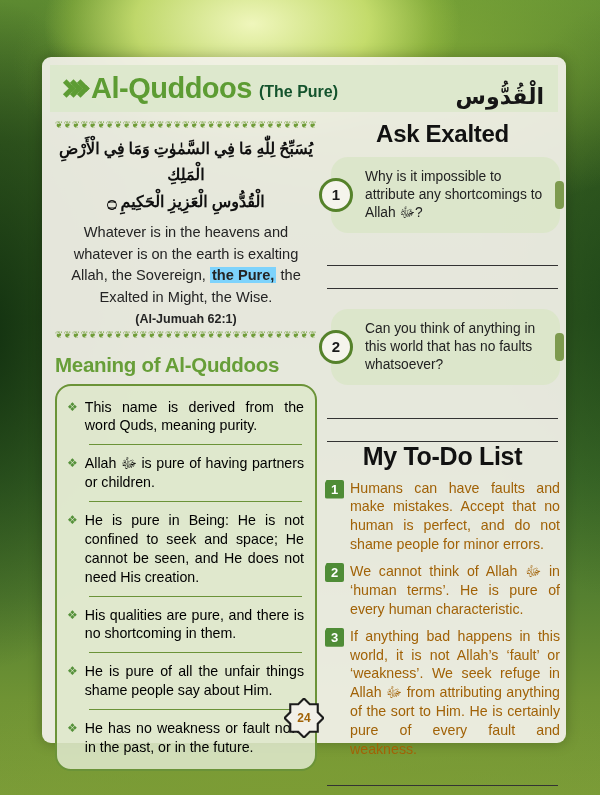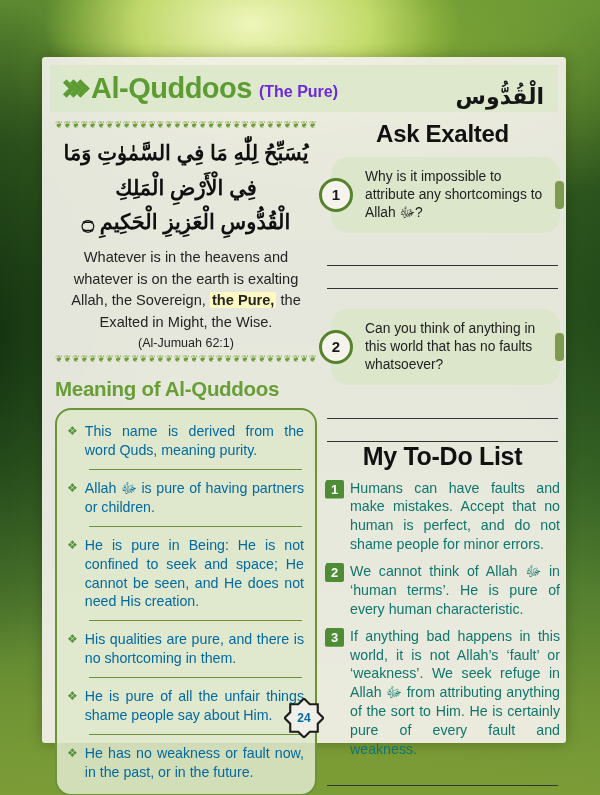--- a/index.html
+++ b/index.html
@@ -11,66 +11,66 @@
       radial-gradient(ellipse 260px 150px at 42% 3%, rgba(246,251,195,.95), rgba(216,235,122,.78) 45%, rgba(162,196,72,.38) 70%, transparent 80%),
       radial-gradient(ellipse 500px 220px at 62% 8%, rgba(152,192,62,.72), transparent 72%),
       radial-gradient(ellipse 210px 430px at -2% 42%, rgba(16,46,15,.92), transparent 78%),
       radial-gradient(ellipse 180px 390px at 102% 38%, rgba(28,68,24,.78), transparent 76%),
       radial-gradient(ellipse 430px 210px at 50% 101%, rgba(124,156,52,.9), transparent 82%),
       linear-gradient(180deg,#5d8a31 0%,#3c6423 18%,#345c20 40%,#41702a 60%,#558030 75%,#6f9334 88%,#7b9c38 100%);
   }
   .card{
     position:absolute; left:42px; top:57px; width:524px; height:686px;
     background:rgba(241,240,232,0.94);
-    border-radius:3px;
+    border-radius:9px;
     box-shadow:0 0 14px rgba(0,0,0,.25);
   }
   
   .band{
     margin:8px 8px 4px 8px; height:47px;
     background:rgba(219,231,203,.92);
     display:flex; align-items:center; padding:0 14px 0 10px;
   }
   .chevrons{ display:flex; margin-right:6px; }
   .chev{
     width:13px; height:13px; border-top:5px solid #5d9c33; border-right:5px solid #5d9c33;
     transform:rotate(45deg); margin-right:-6px;
   }
   .title{ font-size:29px; font-weight:bold; color:#5d9c33; letter-spacing:-0.5px; margin-left:4px; }
-  .subtitle{ font-size:16px; font-weight:bold; color:#6d28d9; margin-left:7px; padding-top:6px; }
+  .subtitle{ font-size:16px; font-weight:bold; color:#14532d; margin-left:7px; padding-top:6px; }
   .arabic-name{ margin-left:auto; font-family:"DejaVu Sans",sans-serif; font-size:22px; font-weight:bold; color:#161616;margin-top:16px; }
   
   .cols{ display:flex; padding:0 6px 0 13px; gap:8px; }
   .col-left{ width:262px; flex:none; }
   .col-right{ flex:1; min-width:0; }
   
   .ornament{
     color:#6f9c37; font-size:9.5px; letter-spacing:.5px; text-align:center;
     white-space:nowrap; overflow:hidden; height:12px; line-height:12px; margin-top:3px;
   }
   .ayah{
-    direction:rtl; font-family:Liberation Sans, sans-serif;
-    font-size:21px; font-weight:bold; color:#101010; text-align:center;
+    direction:rtl; font-family:Liberation Serif, serif;
+    font-size:16px; font-weight:bold; color:#101010; text-align:center;
     line-height:1.65; margin-top:5px;
   }
   .translation{
     font-size:14.6px; color:#242424; text-align:center; line-height:1.48; margin-top:7px;
   }
-  .hl{ background:#fef9c3; font-weight:bold; padding:0 2px; }
-  .reference{ font-size:12.5px; color:#242424; text-align:center; margin-top:3px; }
+  .hl{ background:#7dd3fc; font-weight:bold; padding:0 2px; }
+  .reference{ font-size:12.5px; color:#242424; text-align:center; margin-top:3px;font-weight:bold; }
   .meaning-heading{
     font-size:20.5px; font-weight:bold; color:#679e38; margin-top:12px; letter-spacing:-0.3px;
   }
   .meaning-box{
     margin-top:7px; border:2px solid #6b9338; border-radius:16px;
     background:rgba(222,231,203,.88); padding:12px 11px 12px 10px;
   }
   .m-item{ display:flex; gap:7px; }
   .m-bullet{ color:#55913a; font-size:12px; line-height:1; padding-top:3px; flex:none; }
-  .m-text{ font-size:14.2px; color:#0369a1; line-height:1.33; text-align:justify; }
+  .m-text{ font-size:14.2px; color:#000000; line-height:1.33; text-align:justify; }
   .m-sep{ border-top:1.5px solid #6b9338; margin:9px 2px 9px 22px; }
   
   .ask-heading{ font-size:24px; font-weight:bold; color:#111; text-align:center; margin-top:4px; letter-spacing:-0.3px; }
   .q-pill{
     position:relative; margin-top:9px; margin-left:6px;
     background:rgba(219,230,201,.95); border-radius:17px;
     padding:11px 13px 11px 34px; font-size:13.8px; color:#222; line-height:1.3;
   }
   .q-circle{
     position:absolute; left:-12px; top:50%; transform:translateY(-50%);
@@ -85,30 +85,30 @@
   }
   .answer-line{ border-bottom:1.6px solid #333; height:23px; margin:0 2px; }
   .answers{ margin-top:2px; }
   .todo-heading{ font-size:25px; font-weight:bold; color:#111; text-align:center; margin-top:0; letter-spacing:-0.3px; }
   .todo-item{ display:flex; gap:6px; margin-top:8px; }
   .todo-badge{
     flex:none; width:19px; height:19px; background:#4f8c36; color:#fff;
     font-size:13px; font-weight:bold; display:flex; align-items:center; justify-content:center;
     border-radius:2px; margin-top:1px; clip-path:polygon(8% 0,100% 0,100% 100%,0 100%,0 18%);
   }
-  .todo-text{ font-size:14.2px; color:#0f766e; line-height:1.33; text-align:justify; }
+  .todo-text{ font-size:14.2px; color:#a16207; line-height:1.33; text-align:justify; }
   
   .page-star{
     position:absolute; left:50%; bottom:5px; transform:translateX(-50%);
     width:40px; height:40px;
   }
   .page-star svg{ position:absolute; inset:0; }
   .page-num{
     position:absolute; inset:0; display:flex; align-items:center; justify-content:center;
-    font-size:12px; font-weight:bold; color:#0369a1;
+    font-size:12px; font-weight:bold; color:#a16207;
   }
 </style>
 </head>
 <body>
 
 <div class="card">
 
   <div class="band">
     <span class="chevrons">
       <span class="chev"></span>

